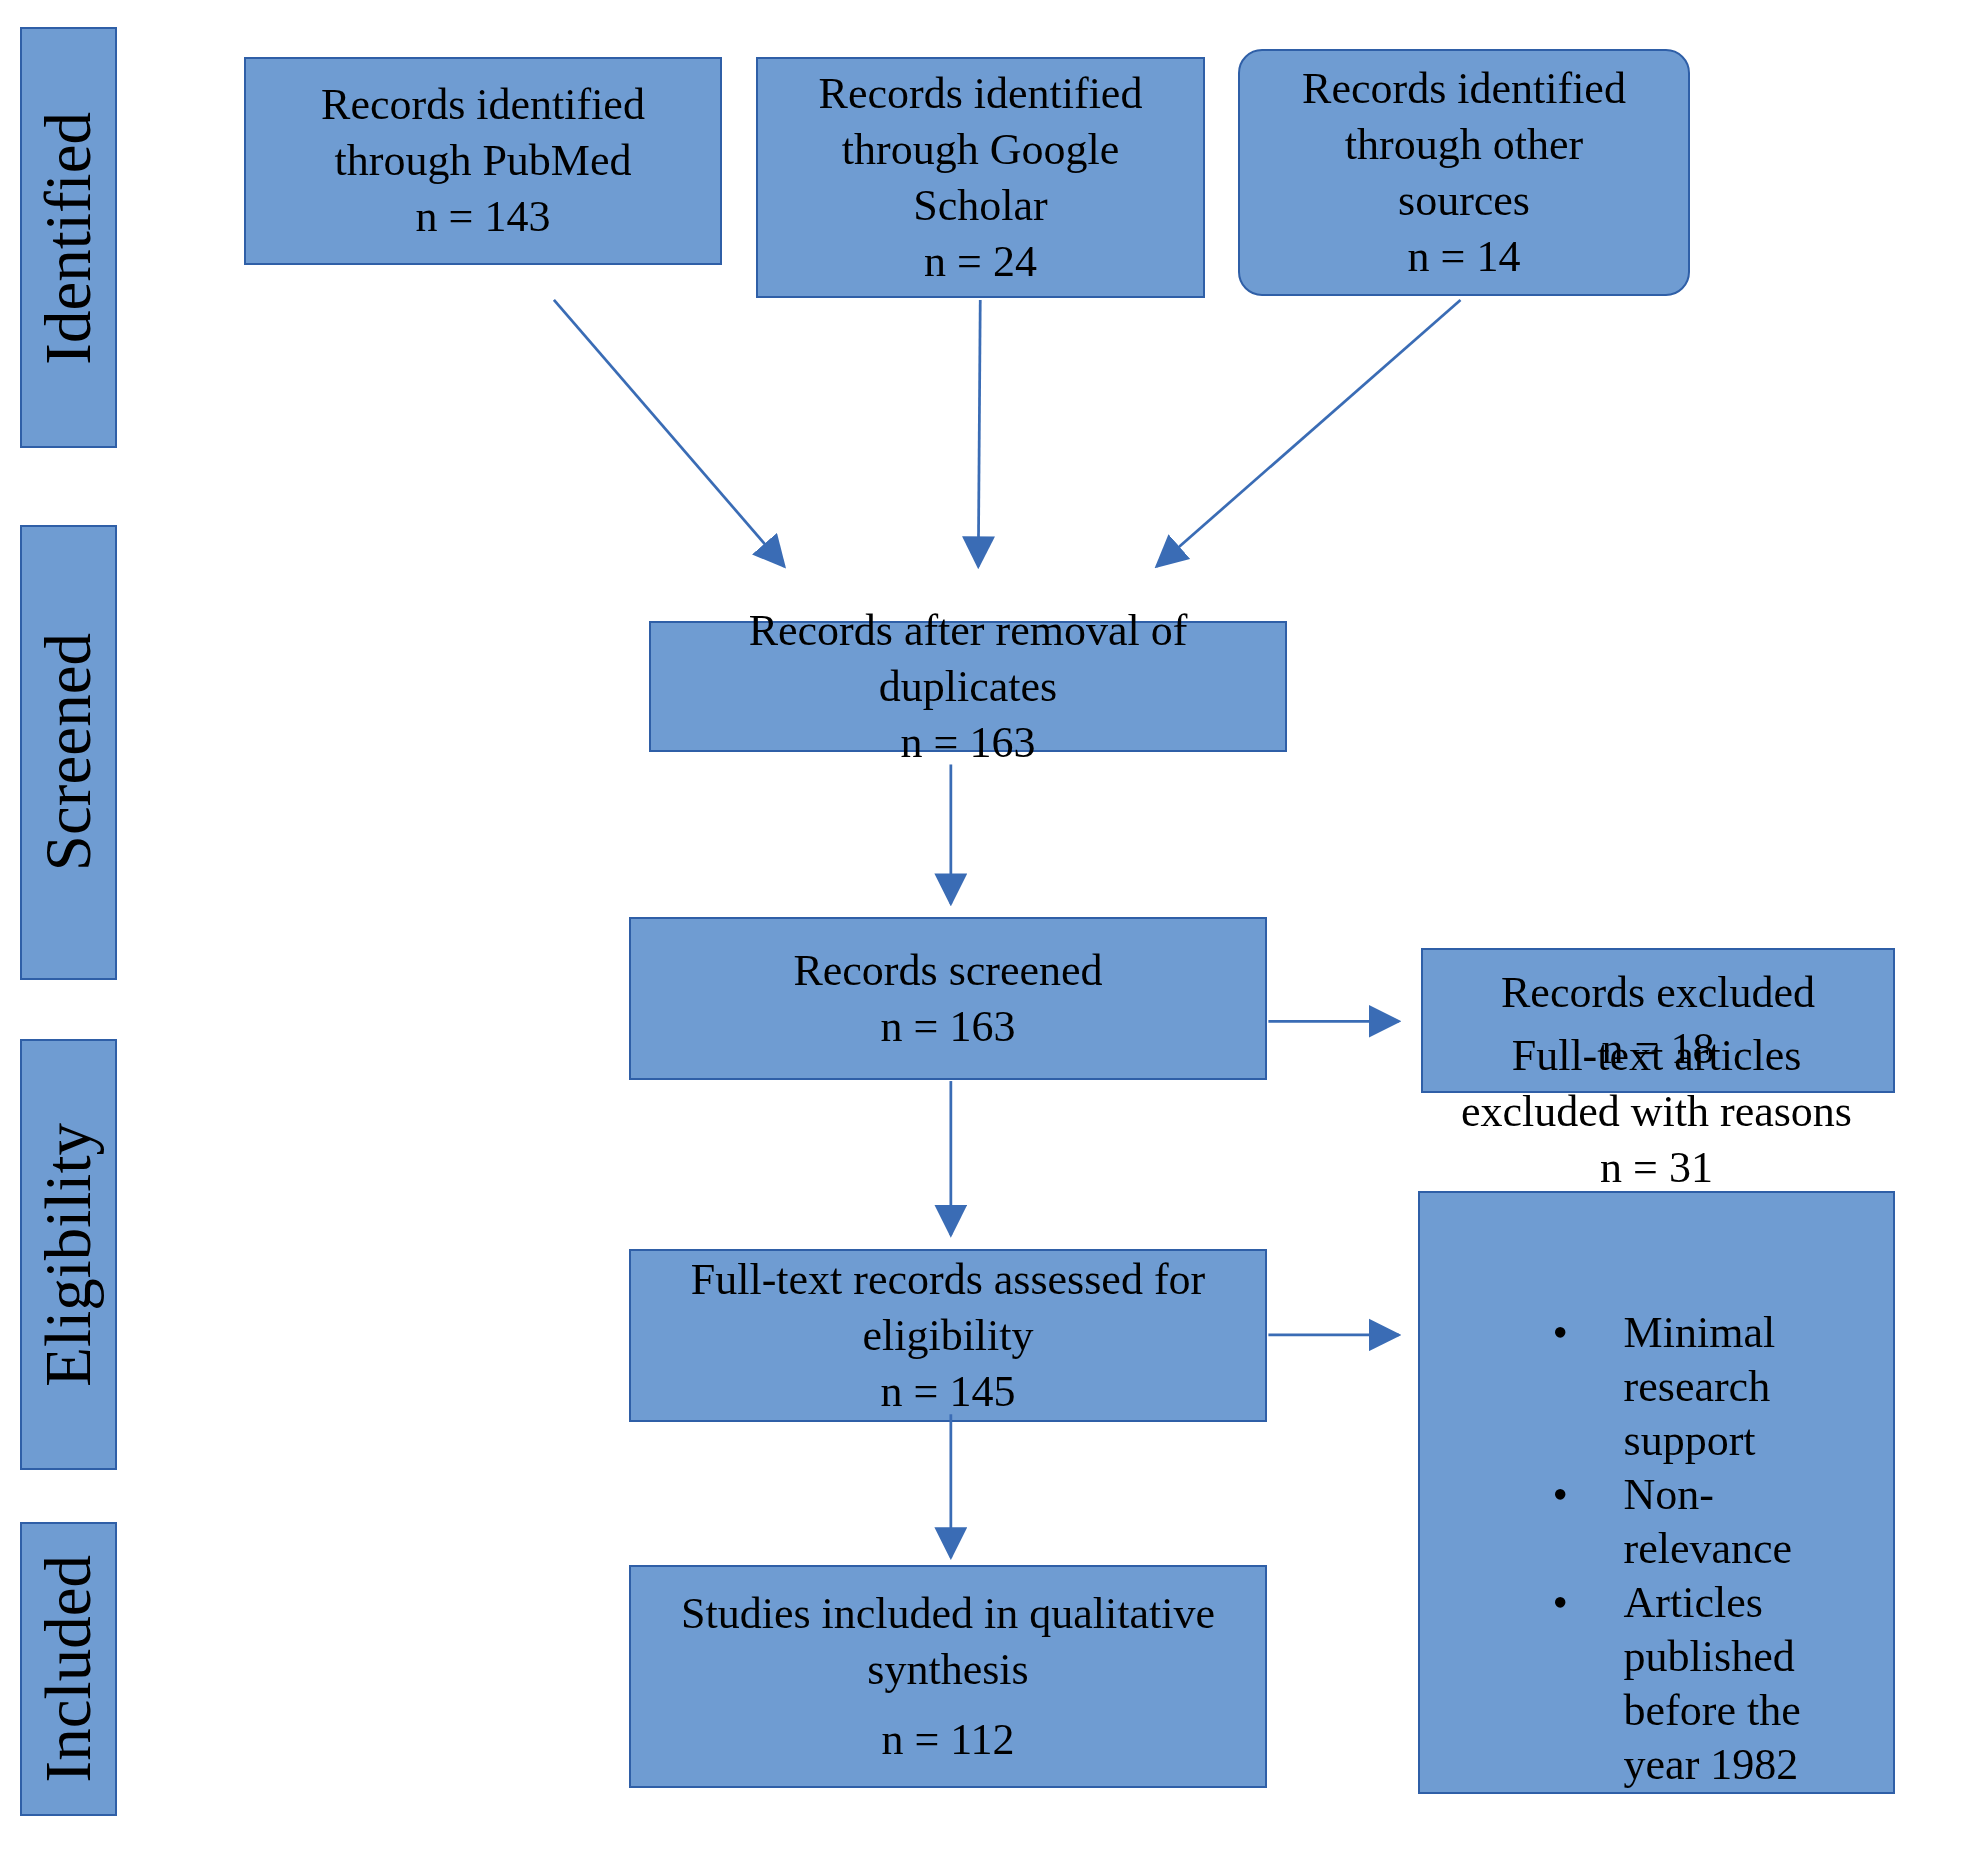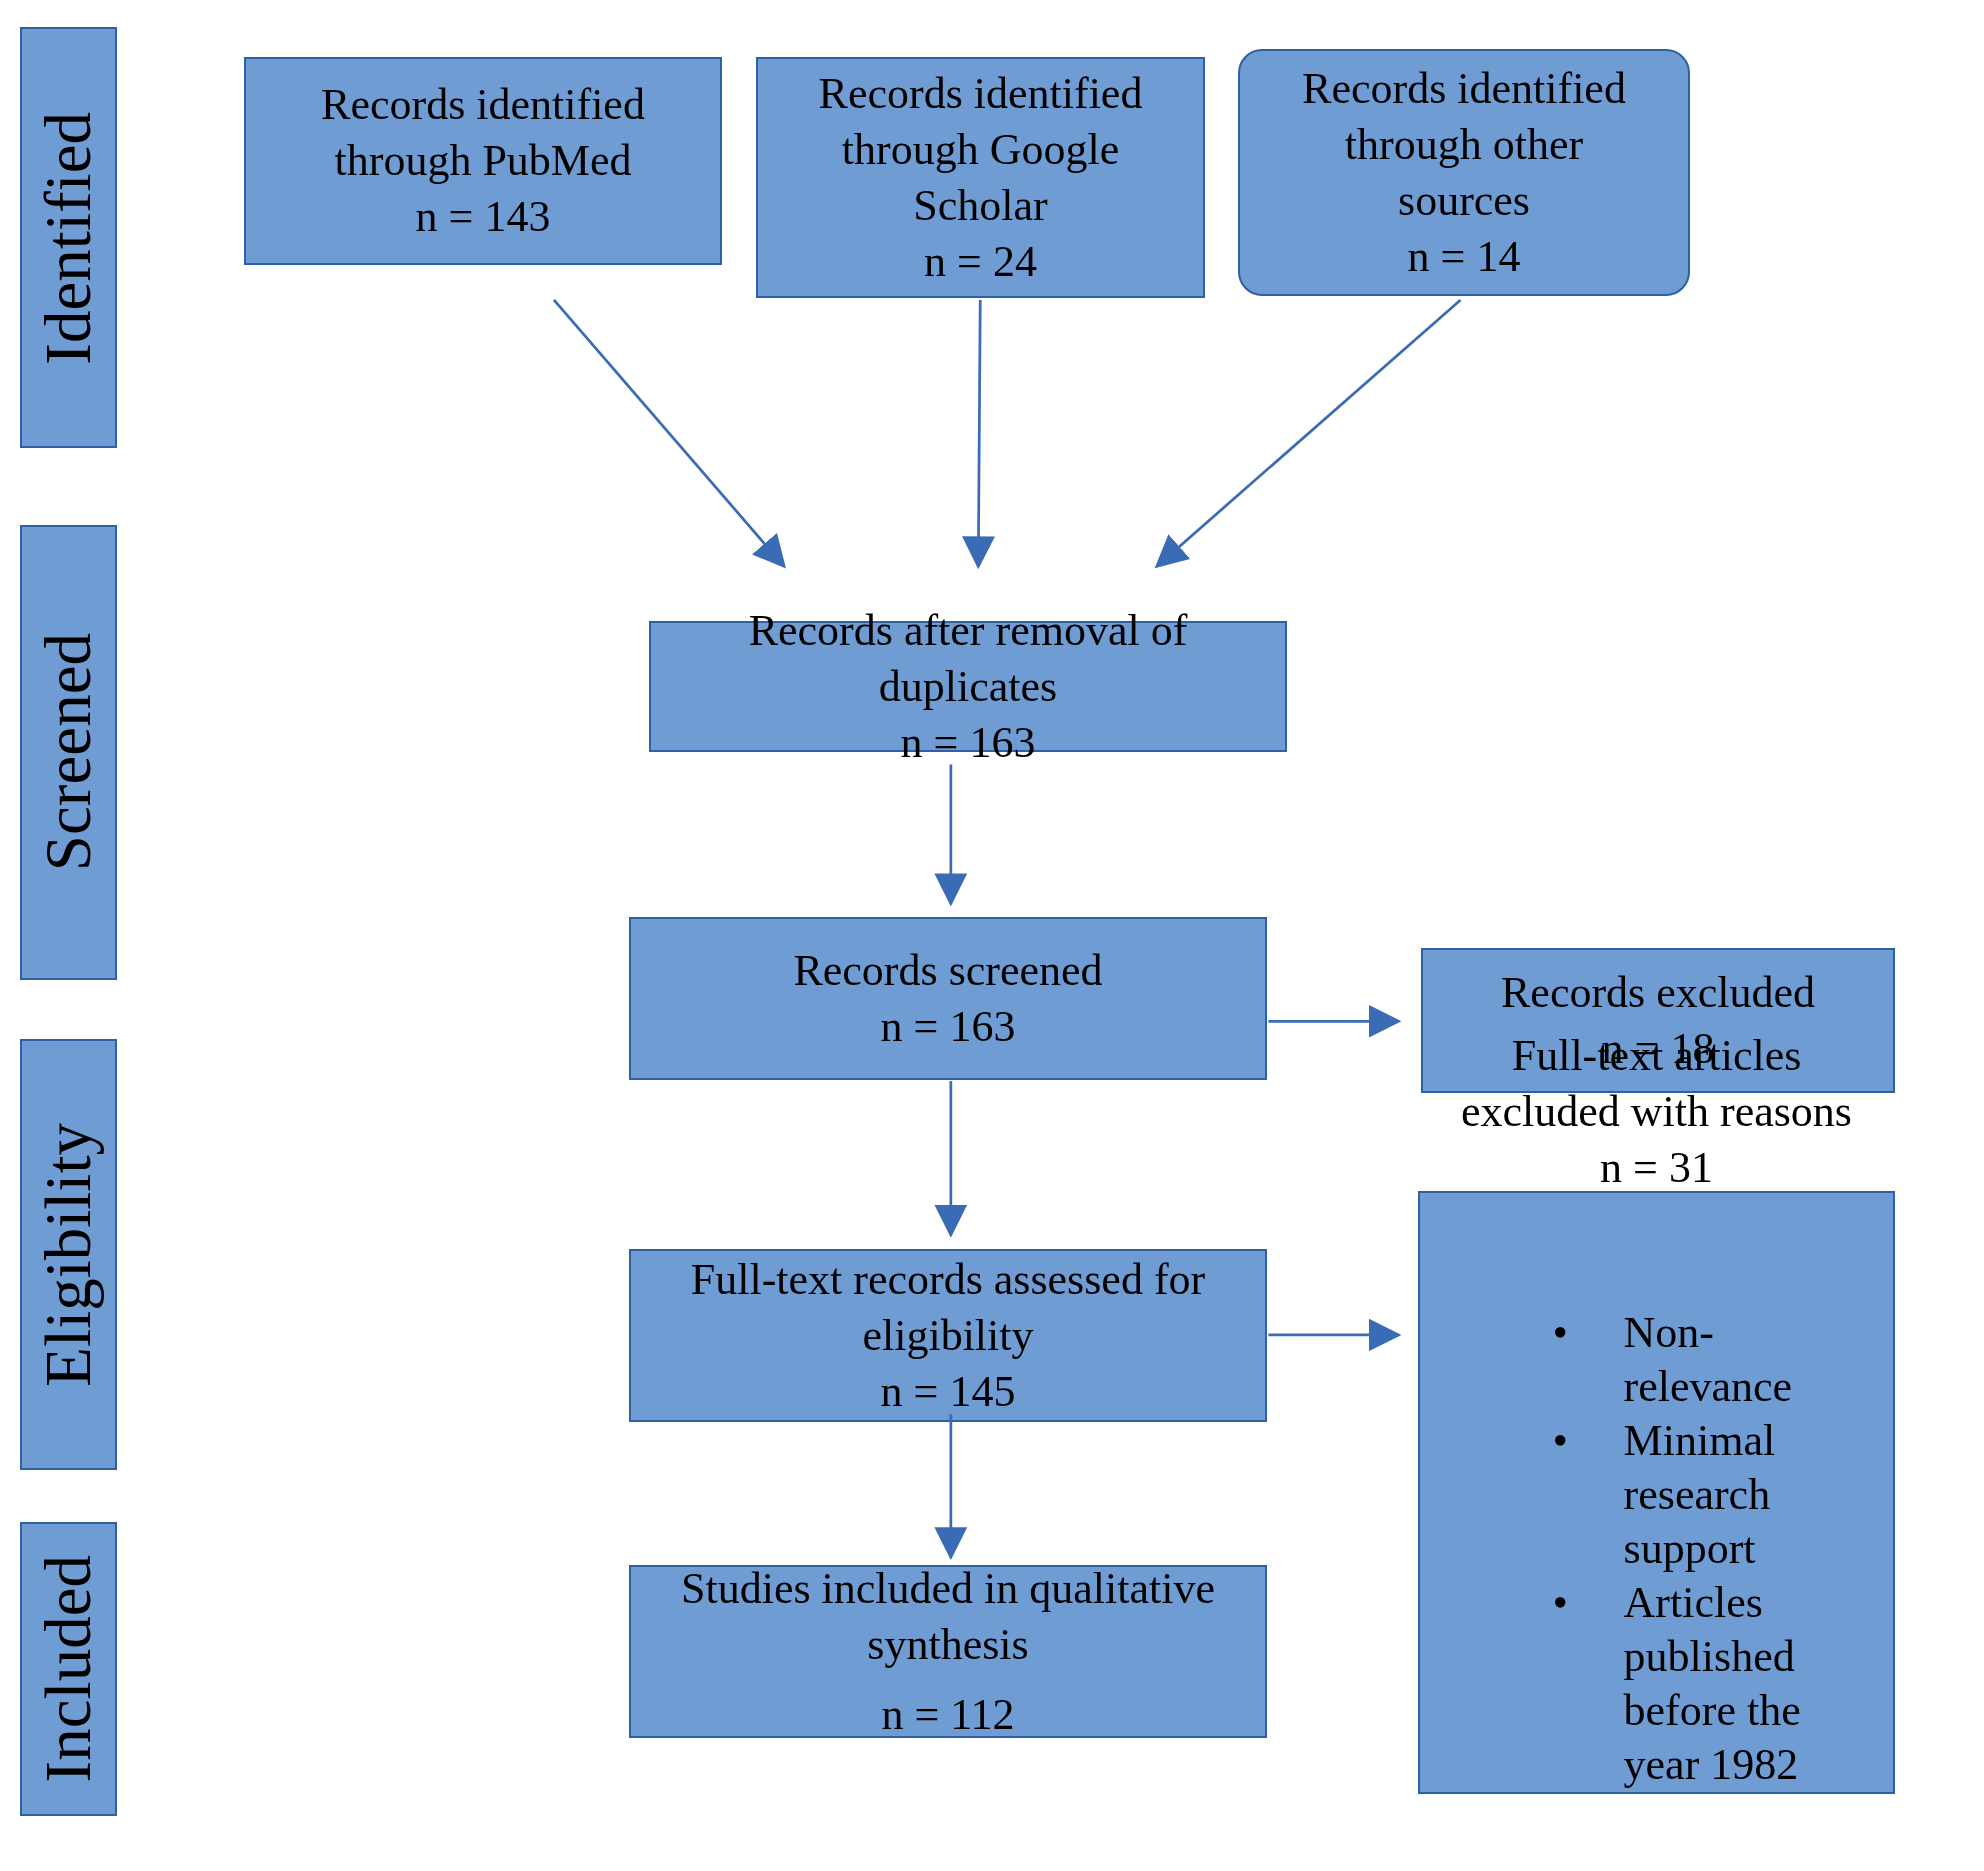--- a/index.html
+++ b/index.html
@@ -48,21 +48,21 @@
     line-height:1;
   }
   
   .n-pubmed    {left:244px; top:57px;  width:478px; height:208px; padding:4px 39px;}
   .n-gscholar  {left:756px; top:57px;  width:449px; height:241px; padding:0 27.4px;}
   .n-other     {left:1238px;top:49px;  width:452px; height:247px; padding:0 39px;border-radius:24px;}
   .n-duplicates{left:629px; top:621px; width:638px; height:131px; padding:0 19.6px;margin-left:20px;}
   .n-screened  {left:629px; top:917px; width:638px; height:163px; padding:0 19.6px;}
   .n-excluded  {left:1421px;top:948px; width:474px; height:145px; padding:0 11px;}
   .n-fulltext  {left:629px; top:1241px;width:638px; height:173px; padding:0 49px;margin-top:8px;}
-  .n-studies   {left:629px; top:1565px;width:638px; height:173px; padding:0 49px;gap:14px;}
+  .n-studies   {left:629px; top:1565px;width:638px; height:223px; padding:0 49px;gap:14px;}
   .n-reasons   {left:1418px;top:1191px;width:477px; height:603px; padding:27.4px 19.6px 0 19.6px; justify-content:flex-end;}
   .s-identified {left:19.6px; top:27.4px;   width:97px; height:421px;}
   .s-screened   {left:19.6px; top:525px;  width:97px; height:455px;}
   .s-eligibility{left:19.6px; top:1039px; width:97px; height:431px;}
   .s-included   {left:19.6px; top:1522px; width:97px; height:294px;}
 
   .reasons-list{
     list-style:none;
     margin:110px 0 0 0;
     padding:0 0 0 113px;
@@ -136,22 +136,22 @@
   </div>
 
   <div class="node n-excluded">
     <div class="bt">Records excluded</div>
     <div class="bt">n = 18</div>
   </div>
   <div class="node n-reasons">
     <div class="bt">Full-text articles excluded with reasons</div>
     <div class="bt">n = 31</div>
     <ul class="reasons-list">
+      <li>Minimal research support</li>
       <li>Non-relevance</li>
-      <li>Minimal research support</li>
       <li>Articles published before the year 1982</li>
     </ul>
   </div>
 
   <svg class="arrows" width="1985" height="1871" viewBox="0 0 2025 1909">
     <defs>
       <marker id="ah" viewBox="0 0 12 12" refX="11" refY="6" markerWidth="12" markerHeight="12" orient="auto">
         <path d="M0,0 L12,6 L0,12 Z" style="fill:var(--arrow);"></path>
       </marker>
     </defs>

